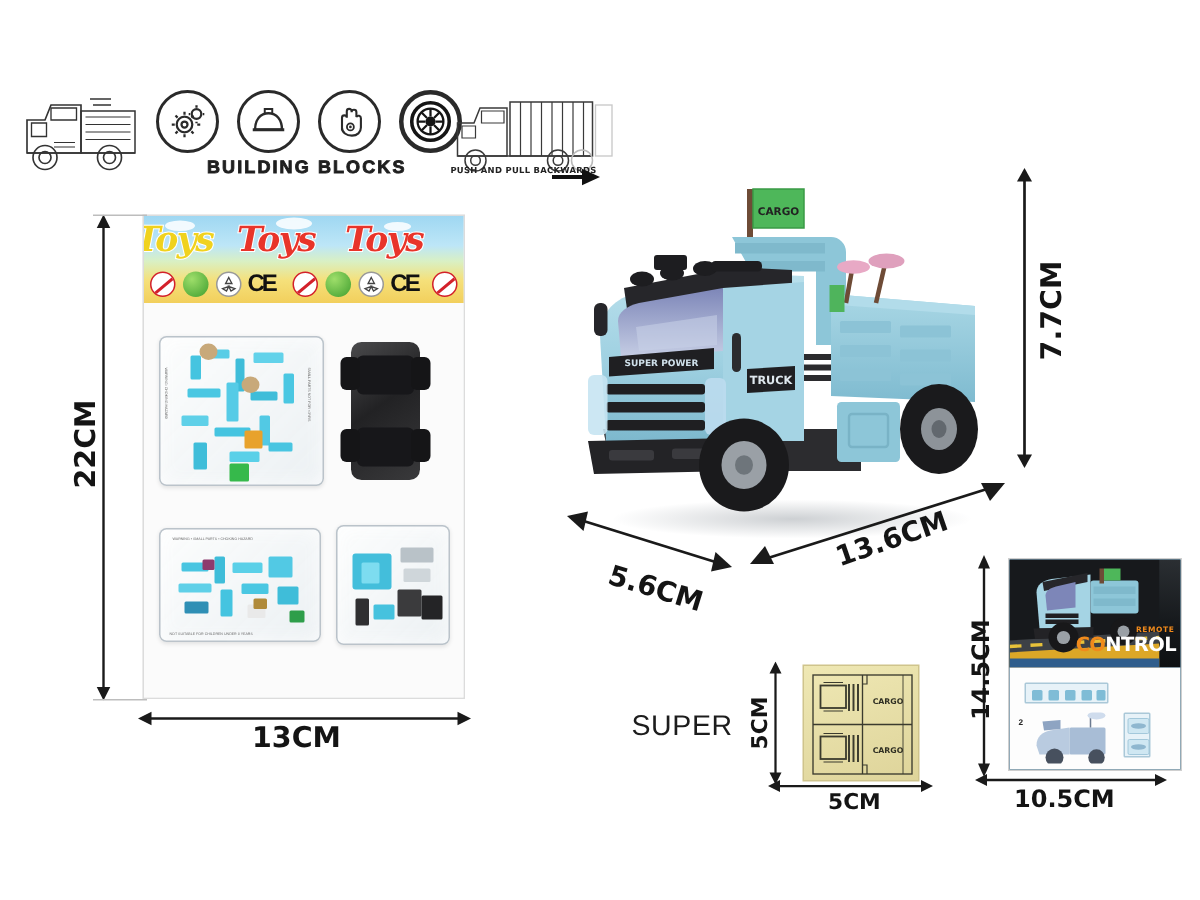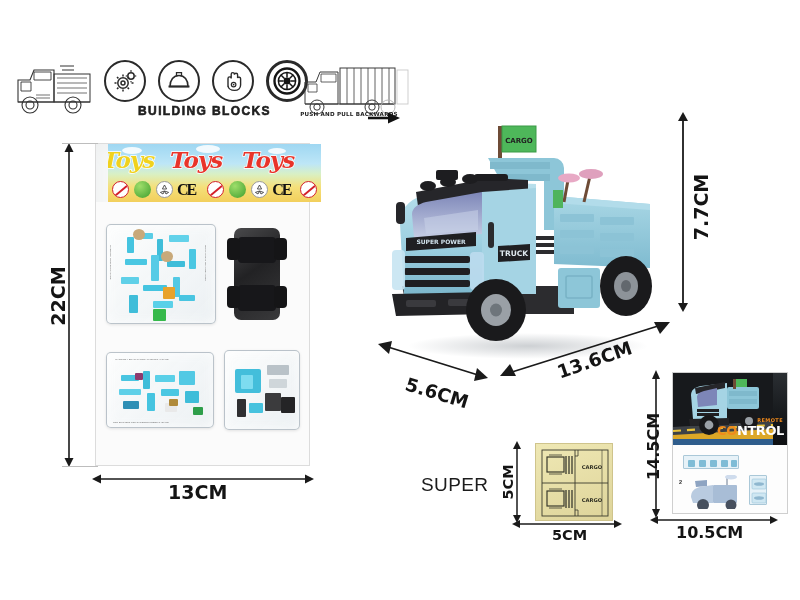--- a/index.html
+++ b/index.html
@@ -39,21 +39,21 @@
   .pp-arrow { left: 368px; top: 112px; }
 
   
   .bag {
     left: 95px; top: 143px; width: 215px; height: 323px;
     background: #f7f8f8;
     border: 1px solid #dcdcdc;
     box-shadow: inset 0 0 22px rgba(150,160,170,0.10);
   }
   .bag-header {
-    position: absolute; left: 12px; top: 0; width: 100%; height: 58px;
+    position: absolute; left: 0; top: 0; width: 100%; height: 58px;
     background:
       linear-gradient(180deg,#9fd7f2 0%, #bde6f7 34%, #d9f0c4 52%, #f5e07a 74%, #f2cf5c 100%);
     overflow: hidden;
   }
   .cloud { position: absolute; background: rgba(255,255,255,0.85); border-radius: 50%; }
   .toys-word {
     position: absolute; top: 2px;
     font-family: "DejaVu Serif", serif; font-weight: 700;
     font-size: 23px; font-style: italic;
     letter-spacing: -1px;
@@ -68,21 +68,21 @@
     font-size: 6px; font-weight: 700; color: #222; flex: none;
   }
   .cert.age { background: #fff; border: 1.4px solid #d3202a; position: relative; overflow: hidden; }
   .cert.age::after {
     content:""; position: absolute; left: -2px; top: 7px; width: 22px; height: 2px;
     background: #d3202a; transform: rotate(-40deg);
   }
   .cert.green { background: radial-gradient(circle at 35% 30%, #9ede6a, #3f9e2e); }
   .cert.recy { background: #fff; border: 1px solid #999; }
   .ce-mark {
-    font-family: Liberation Serif, serif; font-weight: 700;
+    font-family: Liberation Sans, sans-serif; font-weight: 700;
     font-size: 16px; color: #111; letter-spacing: -2px; flex: none;
   }
   .bag-body { position: absolute; left: 0; top: 58px; width: 100%; bottom: 0; background: #fbfbfb; }
 
   .poly {
     position: absolute;
     background: linear-gradient(135deg, rgba(252,253,253,.96), rgba(234,239,242,.92));
     border: 1px solid rgba(176,186,194,.85);
     border-radius: 5px;
     box-shadow: 0 1px 3px rgba(0,0,0,0.10), inset 0 0 12px rgba(255,255,255,.75);

